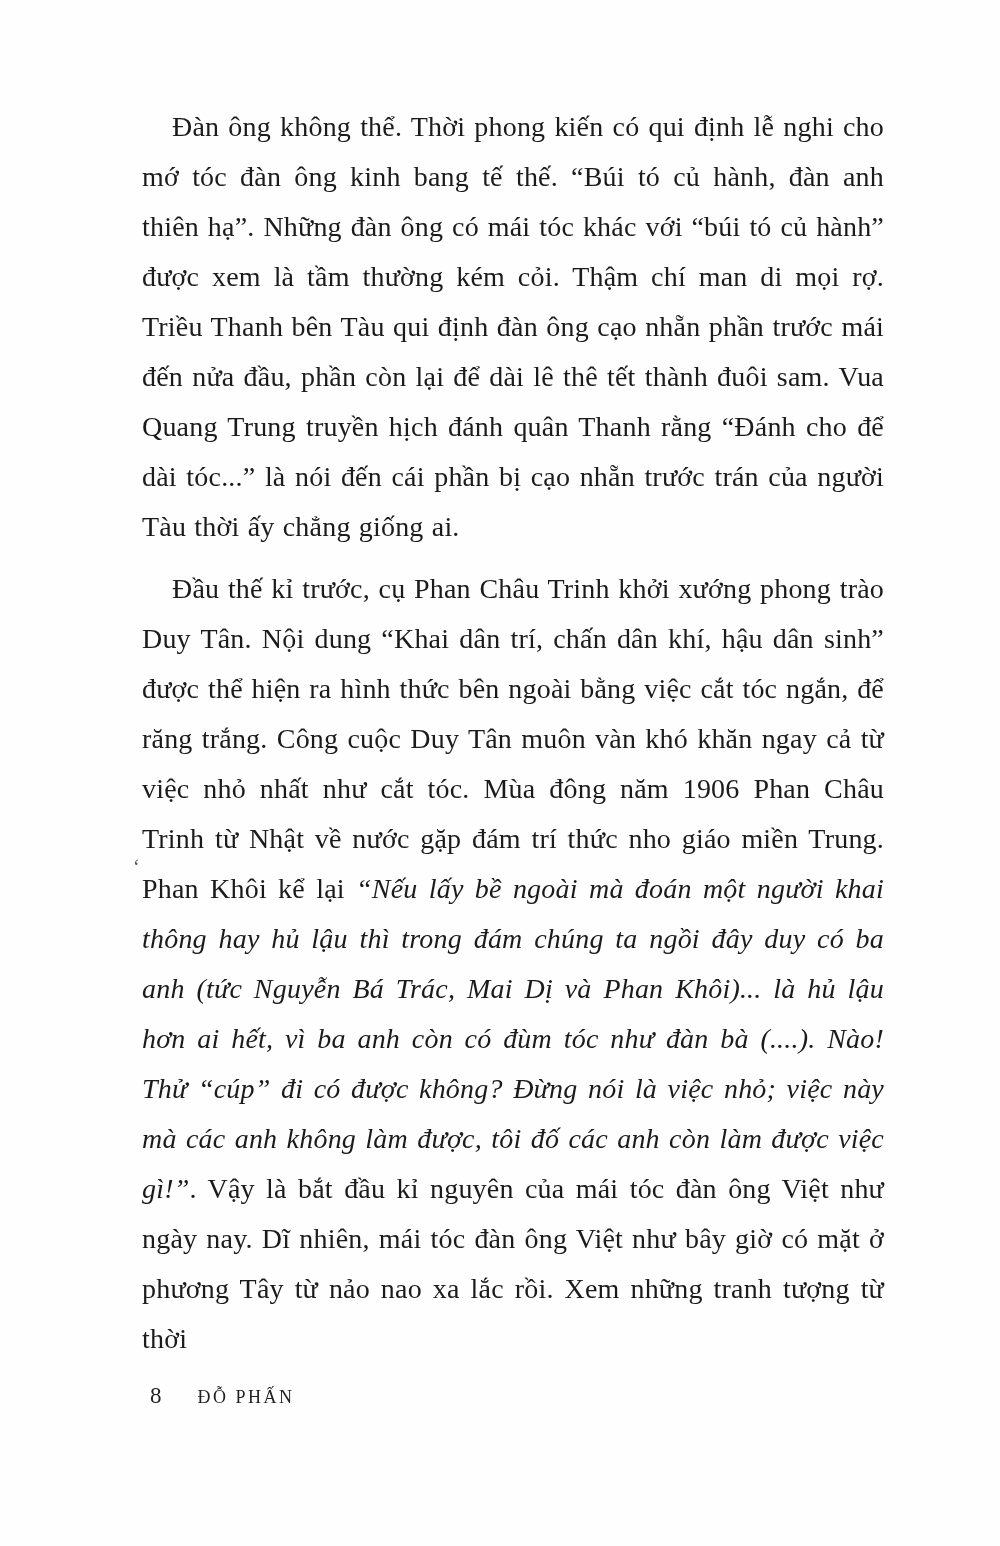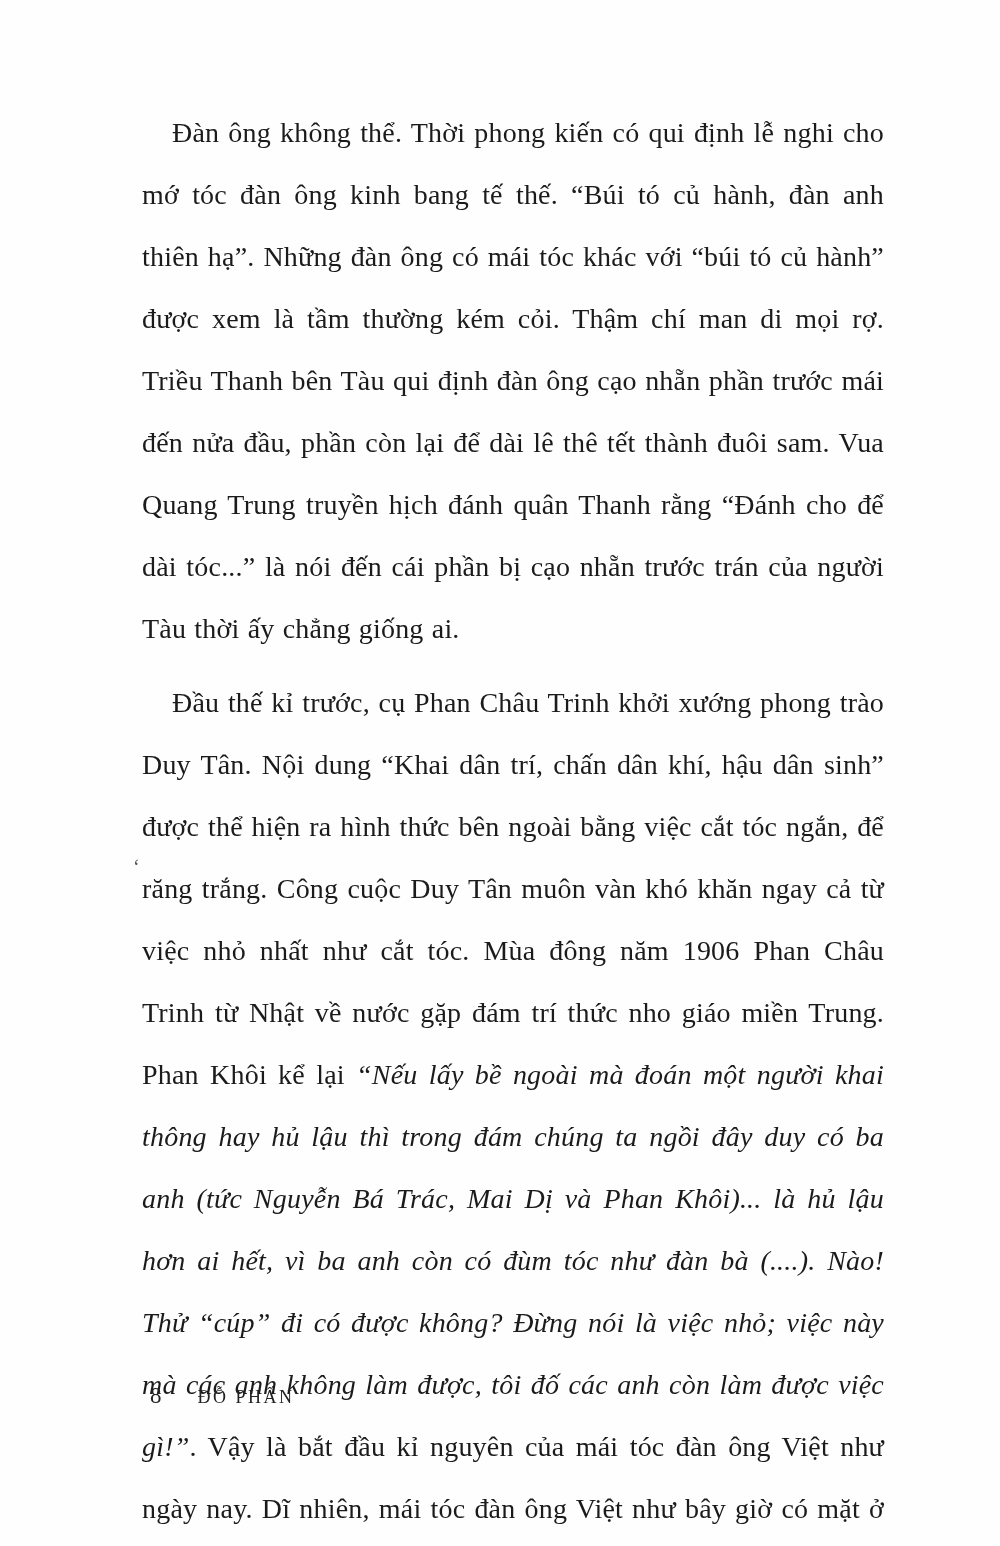--- a/index.html
+++ b/index.html
@@ -22,21 +22,21 @@
   }
   .text-block {
     position: absolute;
     left: 142px;
     top: 102px;
     width: 742px;
   }
   .para {
     margin: 0 0 12px 0;
     font-size: 28px;
-    line-height: 62px;
+    line-height: 50px;
     text-align: justify;
     text-indent: 30px;
     letter-spacing: 0.2px;
     word-spacing: 1px;
   }
   .seg-regular {
     font-style: normal;
   }
   .seg-italic {
     font-style: italic;

